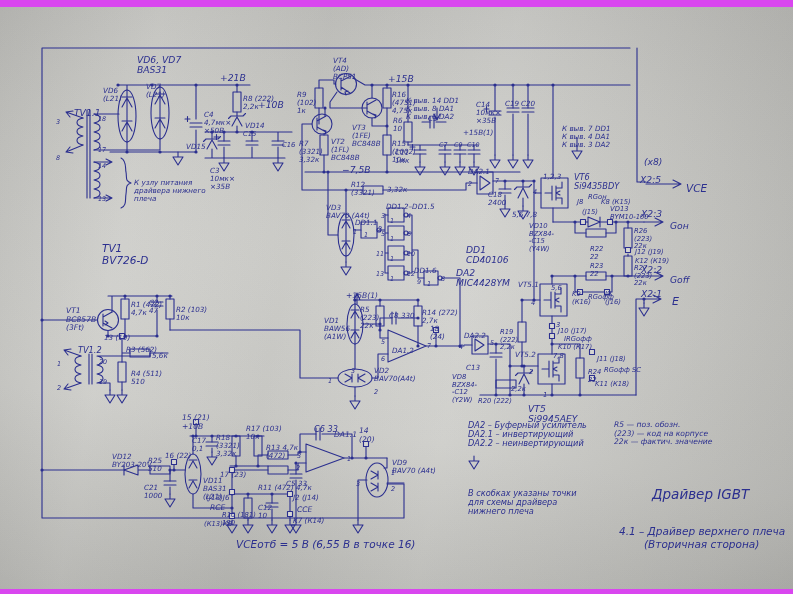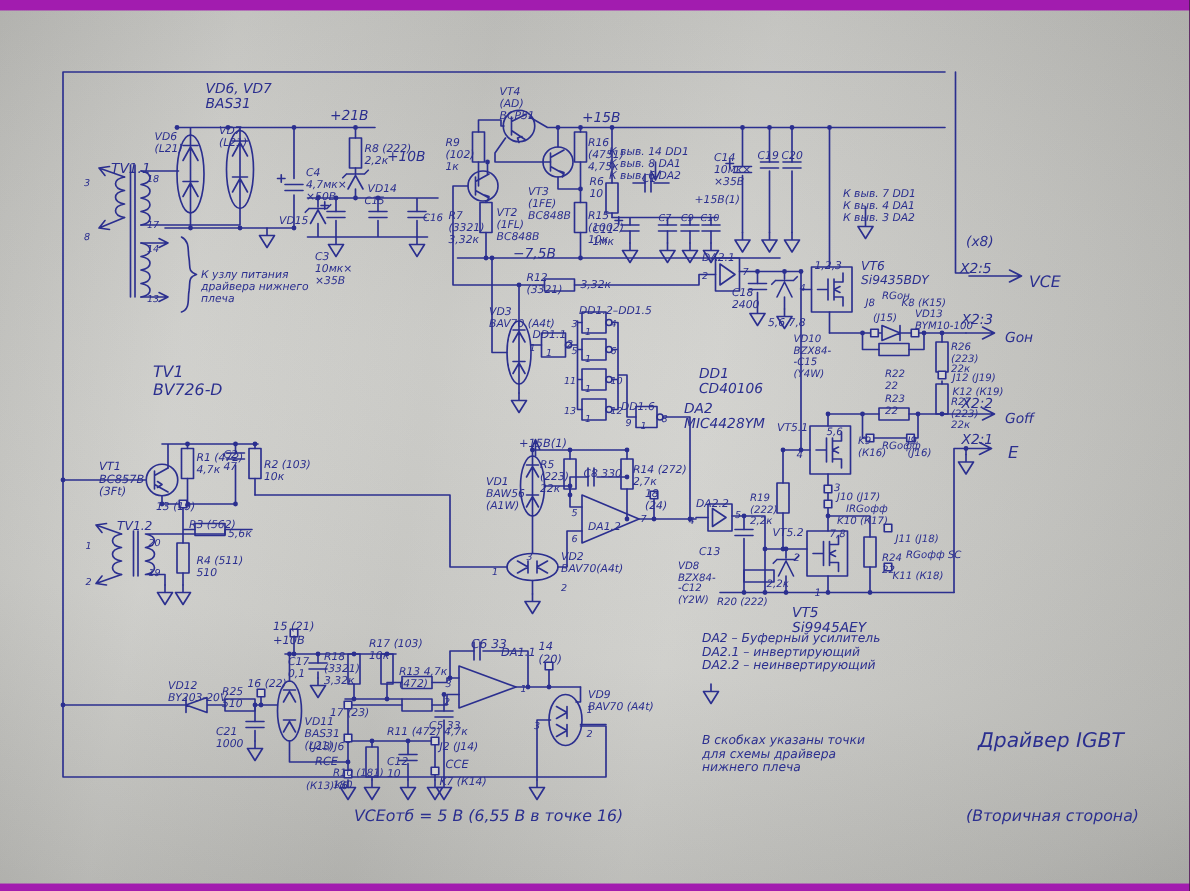--- a/index.html
+++ b/index.html
@@ -1,16 +1,16 @@
 <!DOCTYPE html>
 <html><head>
 <meta charset="utf-8">
 <style>
   html,body{margin:0;padding:0;background:#1a1a1a;}
-  .photo{position:relative;width:793px;height:594px;overflow:hidden;background:#a21caf;font-family:"DejaVu Sans",sans-serif;}
+  .photo{position:relative;width:793px;height:594px;overflow:hidden;background:#d946ef;font-family:"DejaVu Sans",sans-serif;}
   .paper{position:absolute;left:0;top:7px;width:793px;height:582px;
     background:
       radial-gradient(120% 95% at 45% 38%, #d8d8d4 0%, #cbcbc7 40%, #bdbdb9 72%, #a9a9a5 100%);}
   .paper:before{content:"";position:absolute;inset:0;pointer-events:none;background:
       linear-gradient(100deg, rgba(0,0,0,0.06) 0%, rgba(255,255,255,0.05) 18%, rgba(0,0,0,0.04) 37%, rgba(255,255,255,0.06) 58%, rgba(0,0,0,0.07) 100%),
       linear-gradient(8deg, rgba(0,0,0,0.05) 0%, rgba(255,255,255,0.04) 30%, rgba(0,0,0,0.05) 100%);}
   svg{position:absolute;left:0;top:0;}
   svg *{vector-effect:non-scaling-stroke;}
   .labels{position:absolute;left:0;top:0;width:793px;height:582px;pointer-events:none;}
   .lb{position:absolute;color:#2b2f8f;font-style:italic;font-size:8px;line-height:1.12;white-space:pre-line;letter-spacing:0;}
@@ -665,20 +665,24 @@
     <div class="lb s7" style="left:144px;top:477px">C21
 1000</div>
     <div class="lb s7" style="left:203px;top:470px">VD11
 BAS31
 (L21)</div>
     <div class="lb s10" style="left:236px;top:532px">VCEотб = 5 В (6,55 В в точке 16)</div>
 
     <div class="lb s8" style="left:468px;top:414px">DA2 – Буферный усилитель
 DA2.1 – инвертирующий
 DA2.2 – неинвертирующий</div>
+    <div class="lb s75" style="left:614px;top:414px">R5 — поз. обозн.
+(223) — код на корпусе
+22к — фактич. значение</div>
     <div class="lb s8" style="left:468px;top:482px">В скобках указаны точки
 для схемы драйвера
 нижнего плеча</div>
     <div class="lb s13" style="left:652px;top:480px">Драйвер IGBT</div>
+    <div class="lb s10" style="left:619px;top:519px">4.1 – Драйвер верхнего плеча</div>
     <div class="lb s10" style="left:644px;top:532px">(Вторичная сторона)</div>
   </div>
  </div>
 </div>
 
 </body></html>

